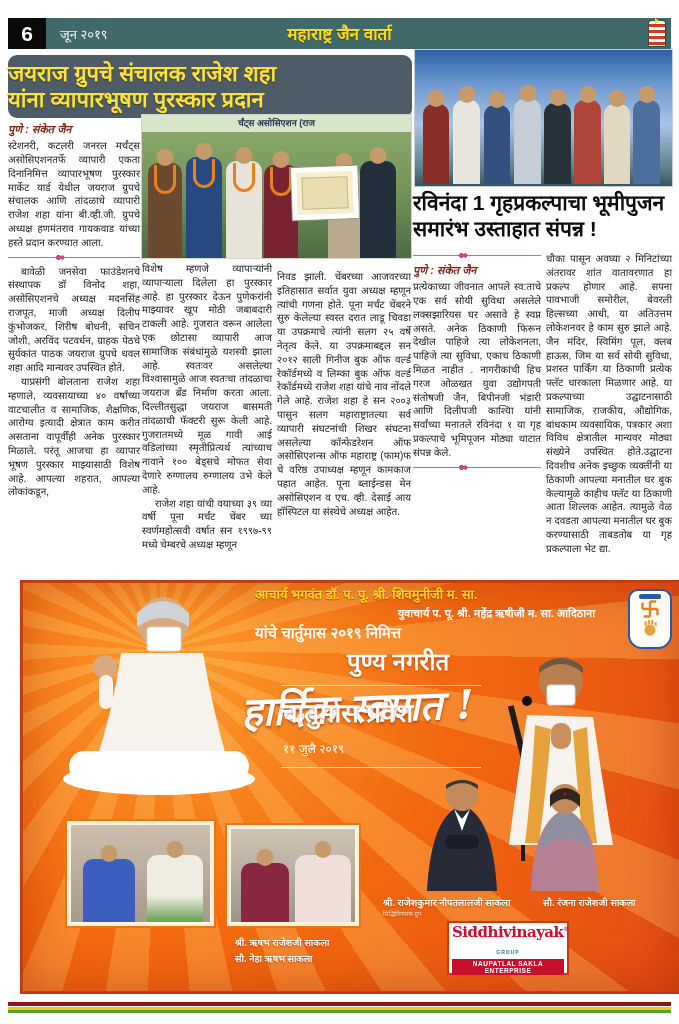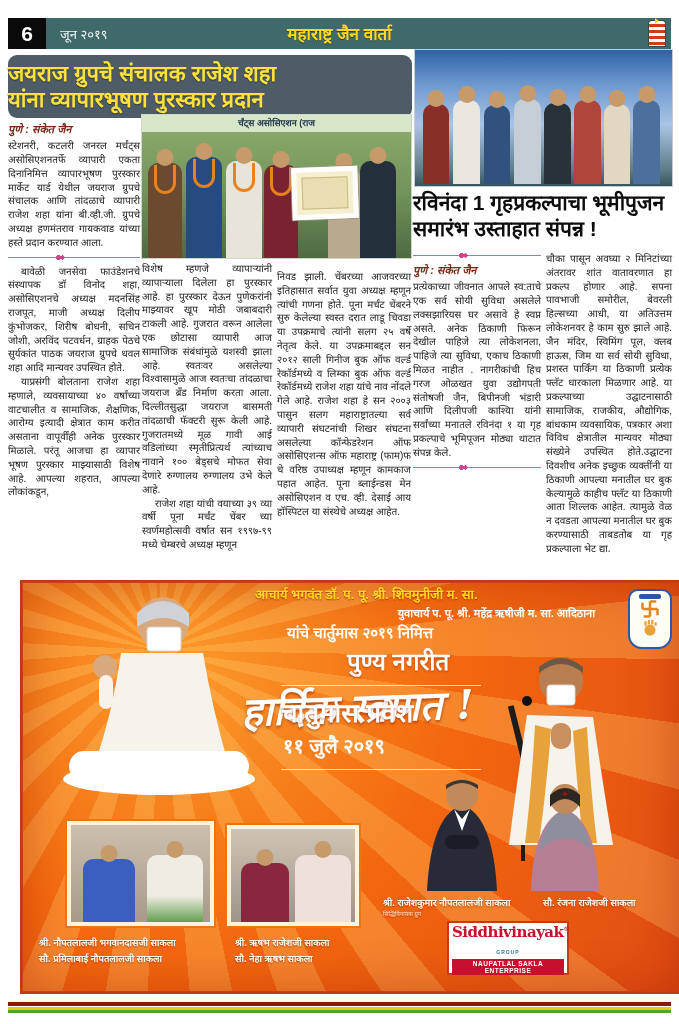--- a/index.html
+++ b/index.html
@@ -54,31 +54,31 @@
         background-size:15px 10px; padding:0; }
   .ad-inner { position:relative; width:100%; height:100%; border:1px solid #cc3f16; overflow:hidden;
         background:radial-gradient(circle at 24% 22%, #fb9a2b 0%, #f3680f 46%, #e14b12 100%); }
   .ad-inner::before { content:""; position:absolute; inset:-40px;
         background:repeating-conic-gradient(from 0deg at 24% 22%, rgba(255,205,110,.30) 0 7deg, rgba(0,0,0,0) 7deg 14deg); }
   .ad-inner::after { content:""; position:absolute; inset:0; box-shadow:inset 0 0 46px rgba(140,20,0,.35); pointer-events:none; }
 
   .ad-head { position:absolute; left:232px; top:2px; width:340px; z-index:3; }
   .ad-l1 { color:#ffd91c; font-size:13px; font-weight:bold; text-shadow:0 1px 1px rgba(120,20,0,.6); }
   .ad-l2 { color:#ffffff; font-size:11px; font-weight:bold; margin-top:2px;text-align:right; }
-  .ad-l3 { color:#ffffff; font-size:15px; font-weight:bold; margin-top:2px;margin-left:32px; }
+  .ad-l3 { color:#ffffff; font-size:15px; font-weight:bold; margin-top:2px; }
   .ad-l4 { color:#ffffff; font-size:24px; font-weight:bold; margin:2px 0 0 92px; text-shadow:0 1px 2px rgba(120,20,0,.5); }
   .ad-welcome { color:#ffffff; font-size:40px; font-weight:bold; font-style:italic; font-family:"DejaVu Serif","Liberation Serif",serif; transform:rotate(-2deg); margin-left:-14px; text-shadow:0 2px 3px rgba(130,25,0,.55); white-space:nowrap; }
 
   .jain-emblem { position:absolute; right:8px; top:6px; width:44px; height:60px; background:#fdfdf6; border:2px solid #2a57a8; border-radius:10px 10px 14px 14px; z-index:3; display:flex; flex-direction:column; align-items:center; padding-top:3px; }
   .jain-emblem::before { content:""; width:22px; height:5px; background:#2a57a8; border-radius:2px; }
 
   .entry { position:absolute; left:258px; top:102px; width:200px; z-index:3; }
   .entry .rule { height:1px; background:rgba(255,255,255,.75); }
   .entry-title { color:#ffffff; font-size:26px; font-weight:bold; margin:8px 0 2px 0; text-shadow:0 1px 2px rgba(120,20,0,.5); white-space:nowrap; }
-  .entry-date { color:#ffffff; font-size:20px; font-weight:bold; margin:2px 0 10px 2px; }
+  .entry-date { color:#ffffff; font-size:12px; font-weight:normal; margin:10px 0 10px 2px; }
 
   
   .monk-left { position:absolute; left:28px; top:0; width:214px; height:212px; z-index:2; }
   .monk-right { position:absolute; left:452px; top:62px; width:150px; height:216px; z-index:2; }
 
   
   .pframe { position:absolute; border:4px solid #fdf3df; box-shadow:0 0 0 2px #e87613; z-index:3; overflow:hidden; }
   .pf1 { left:44px; top:238px; width:147px; height:105px; background:linear-gradient(180deg,#cdbfae 0%,#a89a8a 100%); }
   .pf2 { left:204px; top:242px; width:132px; height:101px; background:linear-gradient(180deg,#cfc4b4 0%,#9f948a 100%); }
   .cutout { position:absolute; z-index:3; }
@@ -248,24 +248,20 @@
         <path d="M33 34 L41 44 L49 34 L41 56 Z" fill="#ffffff"></path>
       </svg>
       <svg class="cutout" style="left:502px;top:198px" width="80" height="110" viewBox="0 0 80 110">
         <path d="M40 28 Q8 40 6 110 L74 110 Q72 40 40 28 Z" fill="#b77f93"></path>
         <path d="M40 28 Q20 36 14 70 Q28 56 40 58 Q54 56 66 70 Q60 36 40 28 Z" fill="#8d8f9e"></path>
         <circle cx="40" cy="18" r="15" fill="#c08a5c"></circle>
         <path d="M25 14 Q40 0 55 14 L55 26 Q40 10 25 26 Z" fill="#2e2620"></path>
         <circle cx="40" cy="13" r="1.8" fill="#a11"></circle>
       </svg>
 
-      <div class="ad-cap" style="left:16px;top:352px;width:204px;">
-        <span>श्री. नौपतलालजी भगवानदासजी साकला</span><br>
-        <span>सौ. प्रमिलाबाई नौपतलालजी साकला</span>
-      </div>
       <div class="ad-cap" style="left:212px;top:352px;width:130px;">
         <span>श्री. ऋषभ राजेशजी साकला</span><br>
         <span>सौ. नेहा ऋषभ साकला</span>
       </div>
       <div class="ad-cap" style="left:360px;top:312px;width:160px;">
         <span>श्री. राजेशकुमार नौपतलालजी साकला</span>
         <span class="tiny">सिद्धिविनायक ग्रुप</span>
       </div>
       <div class="ad-cap" style="left:520px;top:312px;width:118px;">
         <span>सौ. रंजना राजेशजी साकला</span>

